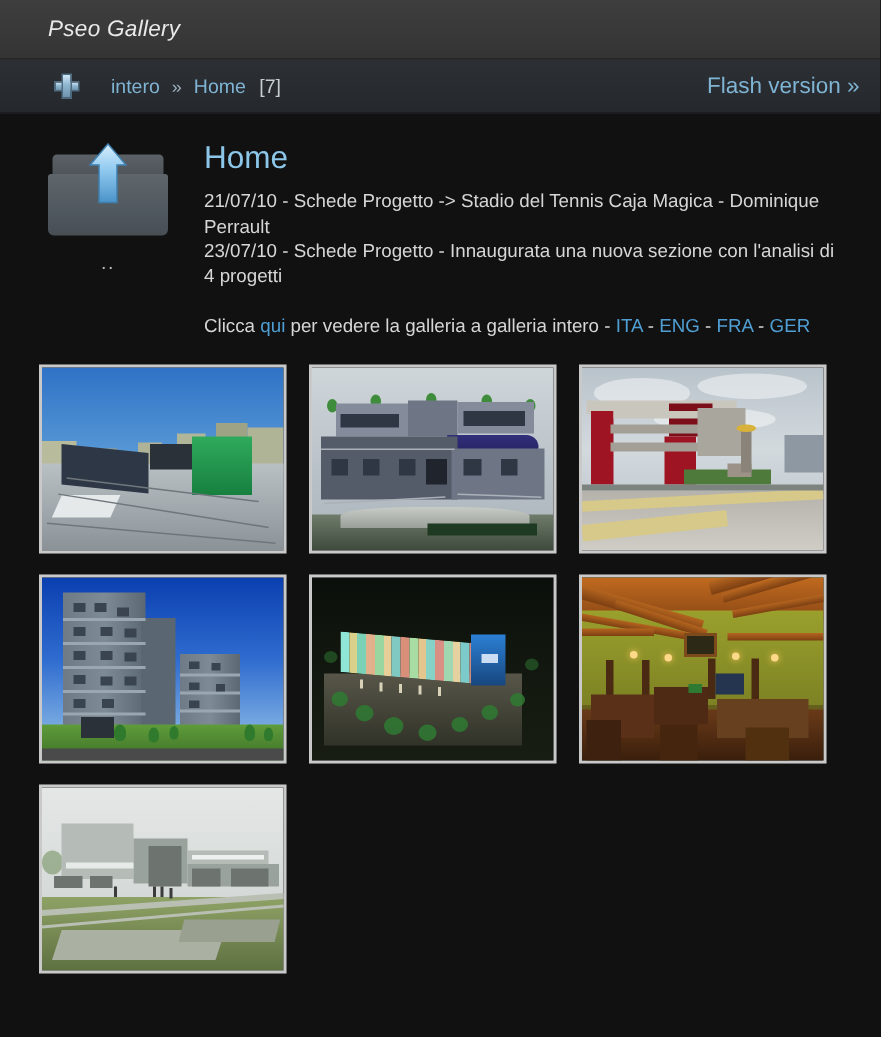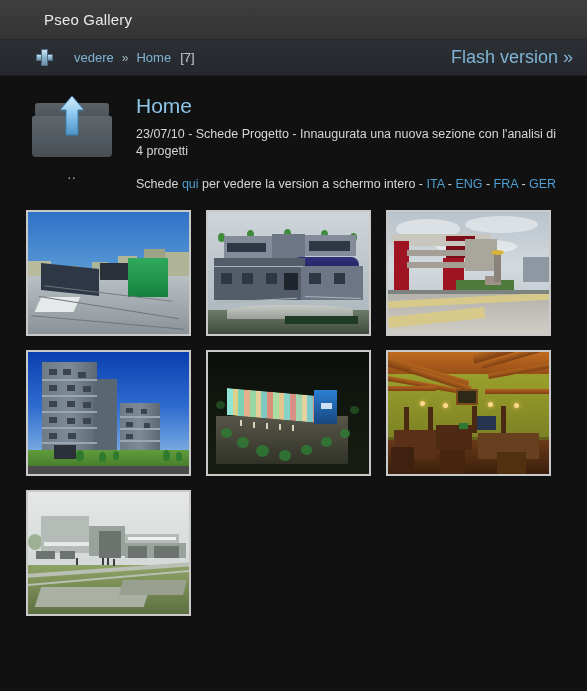--- a/index.html
+++ b/index.html
@@ -16,22 +16,23 @@
     color: #d8d8d8;
     -webkit-font-smoothing: antialiased;
   }
 
   
   .titlebar {
     height: 40px;
     background: linear-gradient(to bottom, #3e3e3e 0%, #393939 50%, #343434 100%);
     display: flex;
     align-items: center;
-    padding-left: 44px;
+    padding-left: 32px;
     border-bottom: 1px solid #2a2a2a;
+    font-style: italic;
   }
   .titlebar-text {
     font-size: 15px;
     color: #e9e9e9;
     letter-spacing: .2px;
   }
 
   
   .crumbbar {
     height: 36px;
@@ -70,21 +71,21 @@
     margin: 0 8px;
   }
   .crumb-count {
     color: #c6ced3;
     font-size: 13px;
     margin-left: 9px;
   }
   .flash-link {
     margin-left: auto;
     color: #7fb4d4;
-    font-size: 18px;
+    font-size: 15px;
     text-decoration: none;
     cursor: pointer;
   }
 
   
   .content {
     padding: 18px 0 0 0;
   }
 
   .headrow {
@@ -272,21 +273,21 @@
   <span class="titlebar-text">Pseo Gallery</span>
 </div>
 
 <div class="crumbbar">
 
   <span class="plus-icon">
     <span class="bar-h"></span>
     <span class="bar-v"></span>
   </span>
 
-  <a class="crumb-link">vedere</a>
+  <a class="crumb-link">intero</a>
   <span class="crumb-sep">»</span>
   <a class="crumb-link">Home</a>
   <span class="crumb-count">[7]</span>
 
   <a class="flash-link">Flash version »</a>
 </div>
 
 <div class="content">
 
   <div class="headrow">
@@ -307,24 +308,25 @@
             <polygon points="13,1 25,15 19,15 19,40 7,40 7,15 1,15" fill="url(#arrGrad)" stroke="#3f7fae" stroke-width="1"></polygon>
           </svg>
         </span>
       </span>
       <span class="folder-dots">..</span>
     </div>
 
     <div class="text-col">
       <h1 class="page-title">Home</h1>
 
+      <div class="newsline">21/07/10 - Schede Progetto -&gt; Stadio del Tennis Caja Magica - Dominique Perrault</div>
       <div class="newsline">23/07/10 - Schede Progetto - Innaugurata una nuova sezione con l'analisi di 4 progetti</div>
 
       <div class="fullscreen-line">
-        <span>Schede </span><a class="inline-link">qui</a><span> per vedere la version a schermo intero - </span><a class="lang-link">ITA</a><span class="dash"> - </span><a class="lang-link">ENG</a><span class="dash"> - </span><a class="lang-link">FRA</a><span class="dash"> - </span><a class="lang-link">GER</a>
+        <span>Clicca </span><a class="inline-link">qui</a><span> per vedere la galleria a galleria intero - </span><a class="lang-link">ITA</a><span class="dash"> - </span><a class="lang-link">ENG</a><span class="dash"> - </span><a class="lang-link">FRA</a><span class="dash"> - </span><a class="lang-link">GER</a>
       </div>
     </div>
   </div>
 
   <div class="grid">
 
     <div class="thumb">
 
       <div class="scene">
         <div class="s1-sky"></div>

